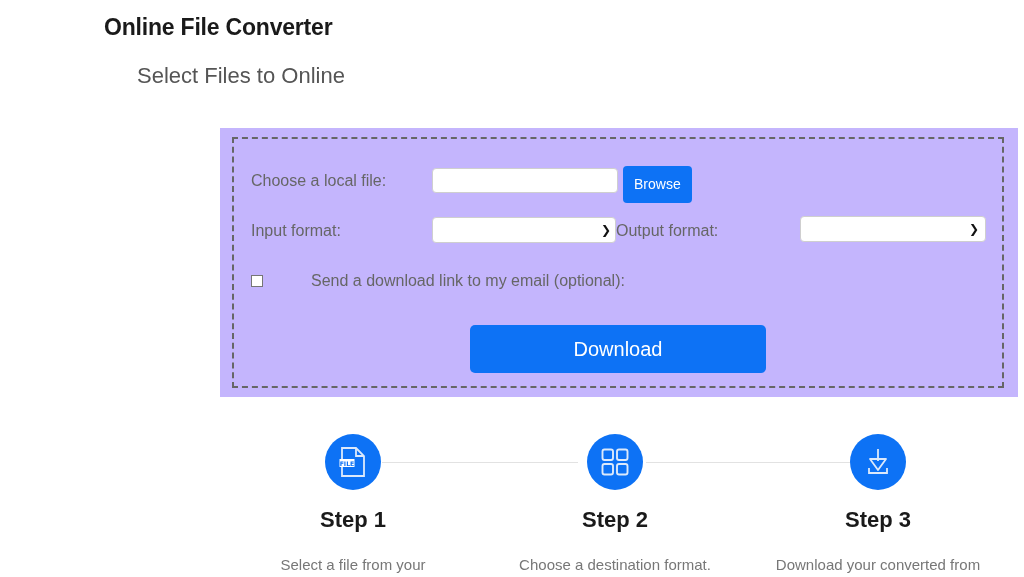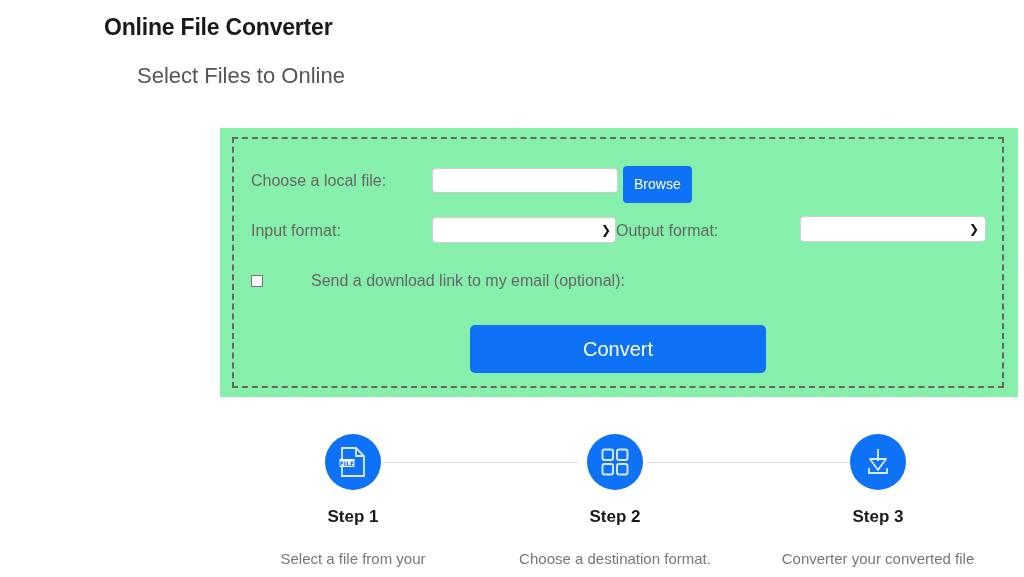--- a/index.html
+++ b/index.html
@@ -40,21 +40,21 @@
     white-space: nowrap;
   }
 
   
   .converter-panel {
     position: absolute;
     left: 220px;
     top: 128px;
     width: 798px;
     height: 269px;
-    background: #86efac;
+    background: #c4b5fd;
     box-sizing: border-box;
   }
   .converter-inner {
     position: absolute;
     left: 12px;
     top: 9px;
     width: 772px;
     height: 251px;
     border: 2px dashed #666666;
     box-sizing: border-box;
@@ -221,21 +221,21 @@
     background: #0d72f5;
     margin: 14px auto 0 auto;
     display: flex;
     align-items: center;
     justify-content: center;
   }
   .step-circle svg { display: block; }
 
   .step-title {
     margin: 17px 0 0 0;
-    font-size: 17px;
+    font-size: 22px;
     font-weight: bold;
     color: #1a1a1a;
   }
   .step-desc {
     margin: 22px 0 0 0;
     font-size: 15px;
     color: #777777;
     line-height: 20px;
     white-space: nowrap;
   }
@@ -267,21 +267,21 @@
         <option></option>
       </select>
       <span class="select-arrow arrow-output">❯</span>
     </div>
 
     <div class="form-row row-email">
       <input class="email-check" type="checkbox" style="">
       <span class="email-label">Send a download link to my email (optional):</span>
     </div>
 
-    <button class="convert-button">Convert</button>
+    <button class="convert-button">Download</button>
   </div>
 </div>
 
 <div class="steps">
   <div class="connector connector-1"></div>
   <div class="connector connector-2"></div>
 
   <div class="step step-1">
     <div class="step-circle">
       <svg width="30" height="32" viewBox="0 0 30 32" fill="none">
@@ -310,15 +310,15 @@
 
   <div class="step step-3">
     <div class="step-circle">
       <svg width="30" height="30" viewBox="0 0 30 30" fill="none">
         <path d="M15 2 V14" stroke="#dce9fb" stroke-width="1.8"></path>
         <path d="M7 12 H23 L15 23 Z" stroke="#dce9fb" stroke-width="1.8" fill="none" stroke-linejoin="round"></path>
         <path d="M6 21 V26 H24 V21" stroke="#dce9fb" stroke-width="1.8" fill="none"></path>
       </svg>
     </div>
     <p class="step-title">Step 3</p>
-    <p class="step-desc">Converter your converted file</p>
+    <p class="step-desc">Download your converted from</p>
   </div>
 </div>
 
 </body></html>

